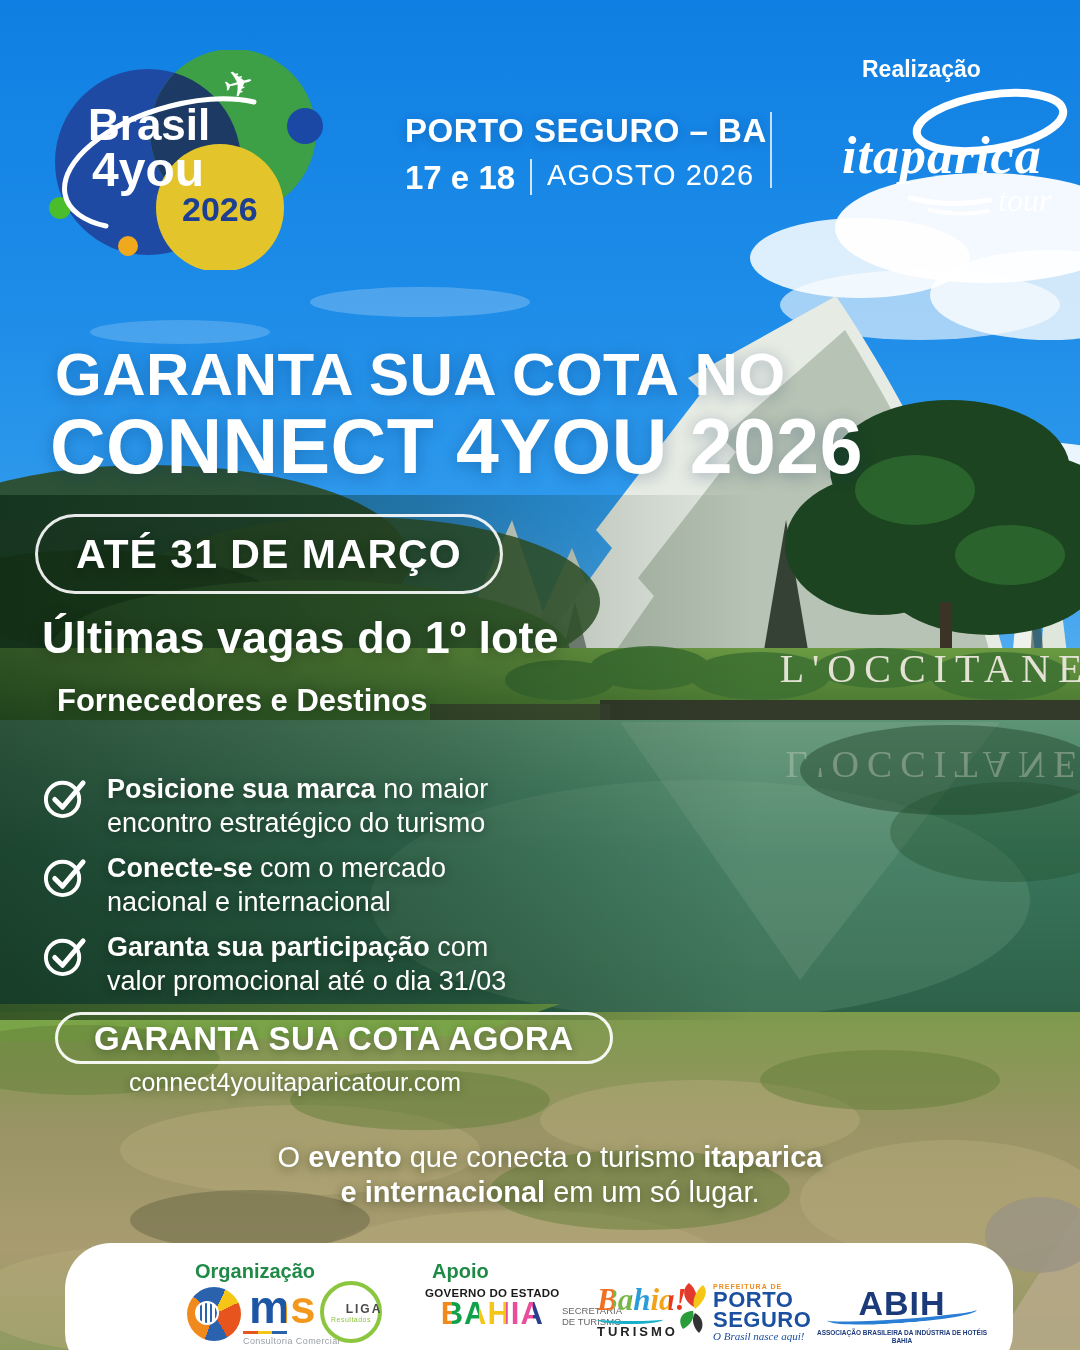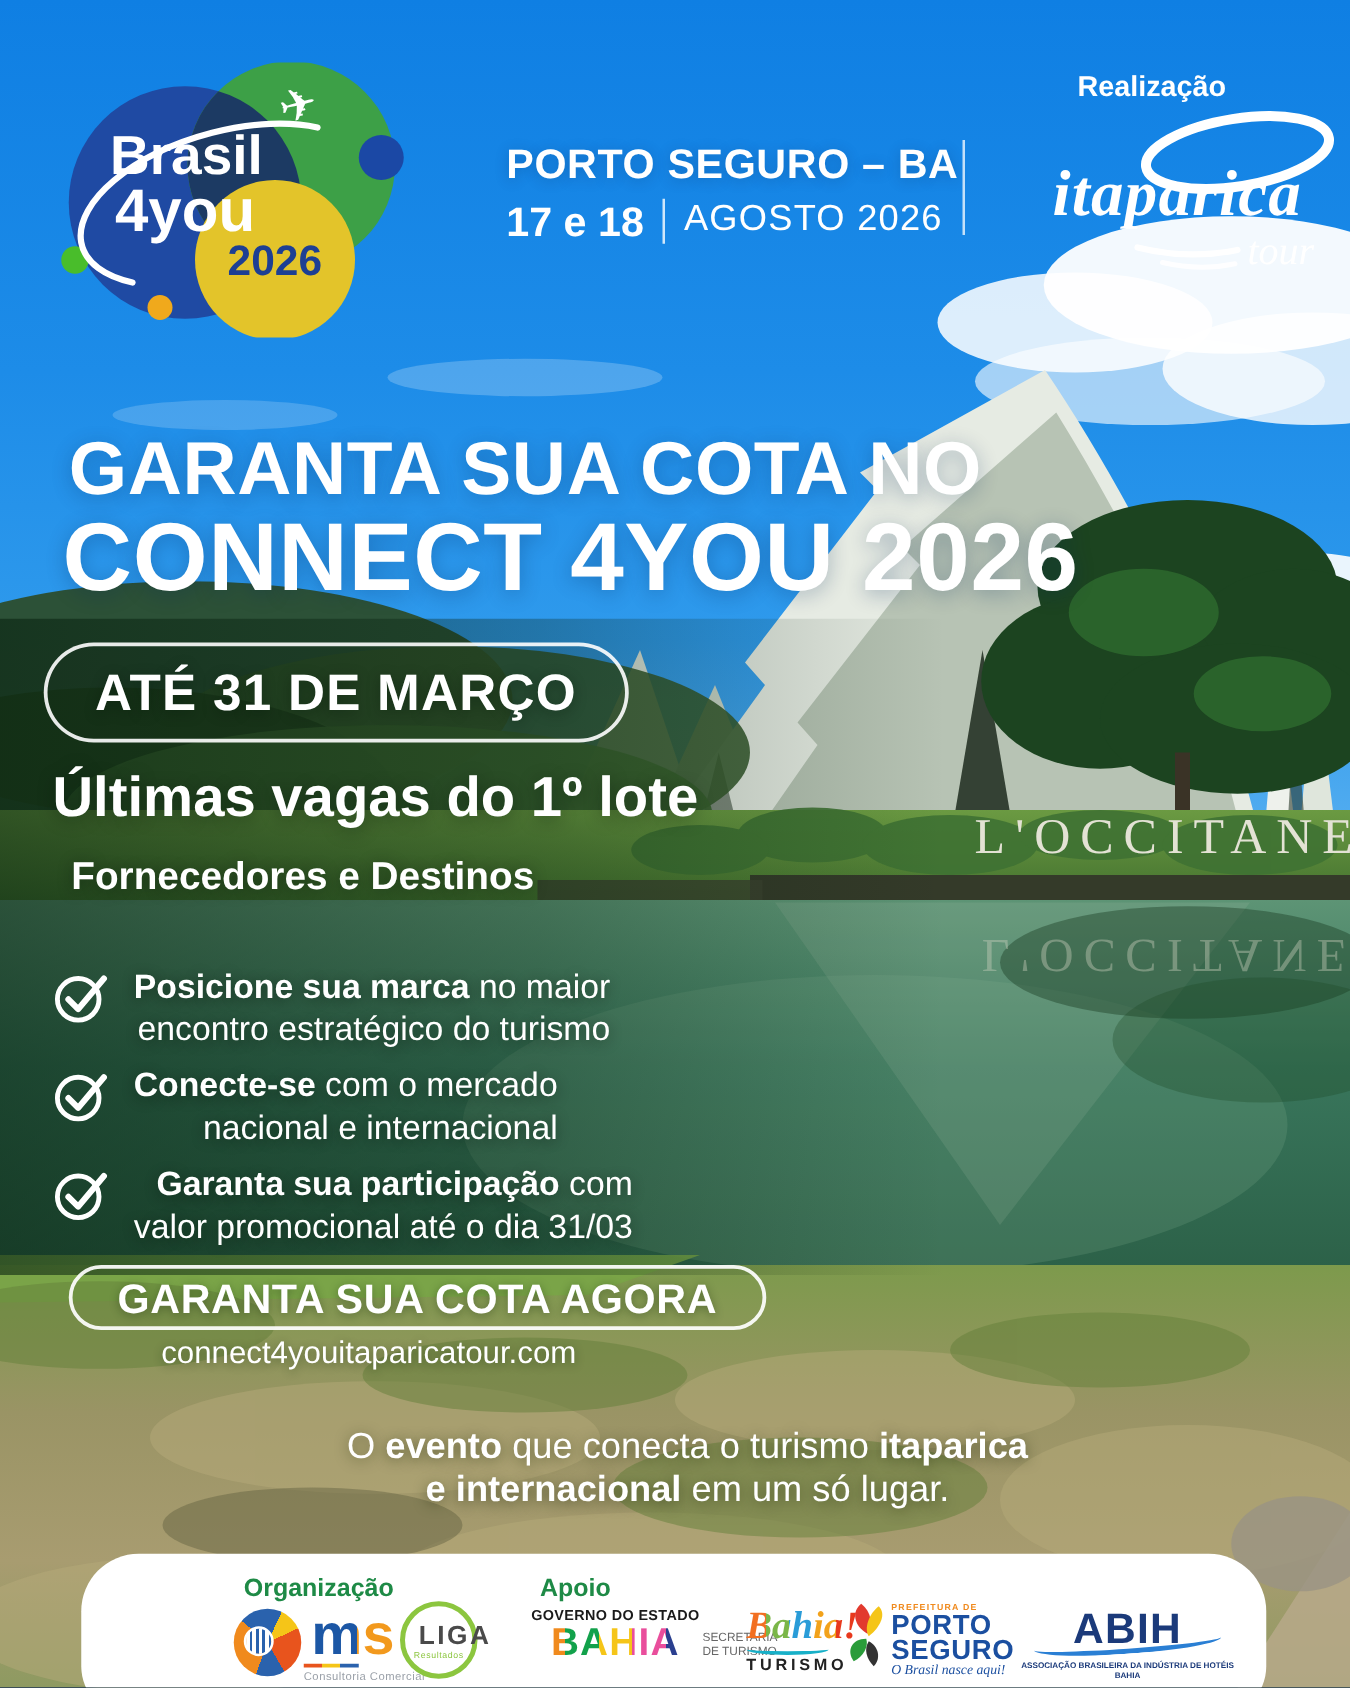--- a/index.html
+++ b/index.html
@@ -43,21 +43,21 @@
 
   .deadline-pill {
     left:35px; top:514px; height:80px; padding:0 38px; border:3px solid rgba(255,255,255,.9);
     border-radius:999px; font-size:41px; font-weight:800; letter-spacing:1px;
     line-height:74px; text-shadow:0 2px 10px rgba(0,20,10,.35); background:rgba(20,40,25,.08);
   }
   .subtitle { left:42px; top:612px; font-size:45px; font-weight:800; text-shadow:0 2px 14px rgba(0,20,10,.4); }
   .audience { left:57px; top:683px; font-size:31px; font-weight:800; line-height:36px; text-shadow:0 2px 12px rgba(0,20,10,.45); }
 
   .benefits { left:42px; top:772px; width:520px; }
-  .benefit { display:flex; margin-bottom:11px;text-align:right; }
+  .benefit { display:flex; margin-bottom:11px; }
   .benefit .check { flex:0 0 47px; width:47px; height:47px; margin-right:18px; margin-top:2px; }
   .benefit .txt { font-size:27px; line-height:34px; font-weight:400; text-shadow:0 2px 10px rgba(0,20,10,.45); }
   .benefit .txt .b { font-weight:800; }
 
   .cta-pill {
     left:55px; top:1012px; height:52px; padding:0 36px; border:3px solid rgba(255,255,255,.92);
     border-radius:999px; font-size:33px; font-weight:800; letter-spacing:.5px; line-height:47px;
     text-shadow:0 2px 8px rgba(20,40,10,.4); cursor:pointer;
   }
   .cta-url { left:55px; top:1068px; width:480px; text-align:center; font-size:25px; font-weight:400; text-shadow:0 2px 8px rgba(20,40,10,.45); }
@@ -74,21 +74,21 @@
     background:conic-gradient(from 200deg,#f08a1d 0 110deg,#2a62ad 110deg 185deg,#f5c518 185deg 225deg,#e8541d 225deg 310deg,#2a62ad 310deg 360deg); }
   .ms-globe { position:absolute; left:8px; top:14px; width:24px; height:24px; border-radius:50%;
     background:repeating-linear-gradient(90deg,#fff 0 3px,#2a62ad 3px 5px); border:2px solid #fff; }
   .ms-word { font-size:46px; font-weight:800; line-height:44px;
     background:linear-gradient(90deg,#1c57a5 56%,#f2991d 56%); -webkit-background-clip:text; background-clip:text; color:transparent; }
   .ms-caption { font-size:9px; color:#9aa0a8; letter-spacing:.4px; }
   .ms-bar { width:44px; height:3px; background:linear-gradient(90deg,#e8541d 33%,#f5c518 33% 66%,#2a62ad 66%); margin-bottom:2px; }
 
   .liga-circle { width:62px; height:62px; border:4px solid #8cc63f; border-radius:50%;
     display:flex; flex-direction:column; align-items:center; justify-content:center; background:#fff; }
-  .liga-name { font-size:21px; font-weight:700; color:#4a4a4a; letter-spacing:2px;margin-left:26px; }
+  .liga-name { font-size:12px; font-weight:700; color:#4a4a4a; letter-spacing:2px;margin-left:26px; }
   .liga-caption { font-size:7px; color:#8cc63f; letter-spacing:.5px; }
 
   .gov-top { font-size:11.5px; font-weight:800; color:#1a1a1a; letter-spacing:.3px; }
   .gov-name { font-size:31px; font-weight:800; line-height:30px; letter-spacing:1px;
     background:linear-gradient(90deg,#f08a1d 0 20%,#12a14b 20% 40%,#f5c518 40% 60%,#e94e9c 60% 80%,#2a3f8f 80%);
     -webkit-background-clip:text; background-clip:text; color:transparent; }
   .gov-caption { font-size:9.5px; color:#666; line-height:11px; }
 
   .bt-name { font-family:"Liberation Serif", serif; font-style:italic; font-weight:700; font-size:31px; line-height:30px;
     background:linear-gradient(90deg,#f26f21 0 18%,#7ab648 18% 38%,#2a9cd8 38% 58%,#f2a21b 58% 80%,#e8391d 80%);

